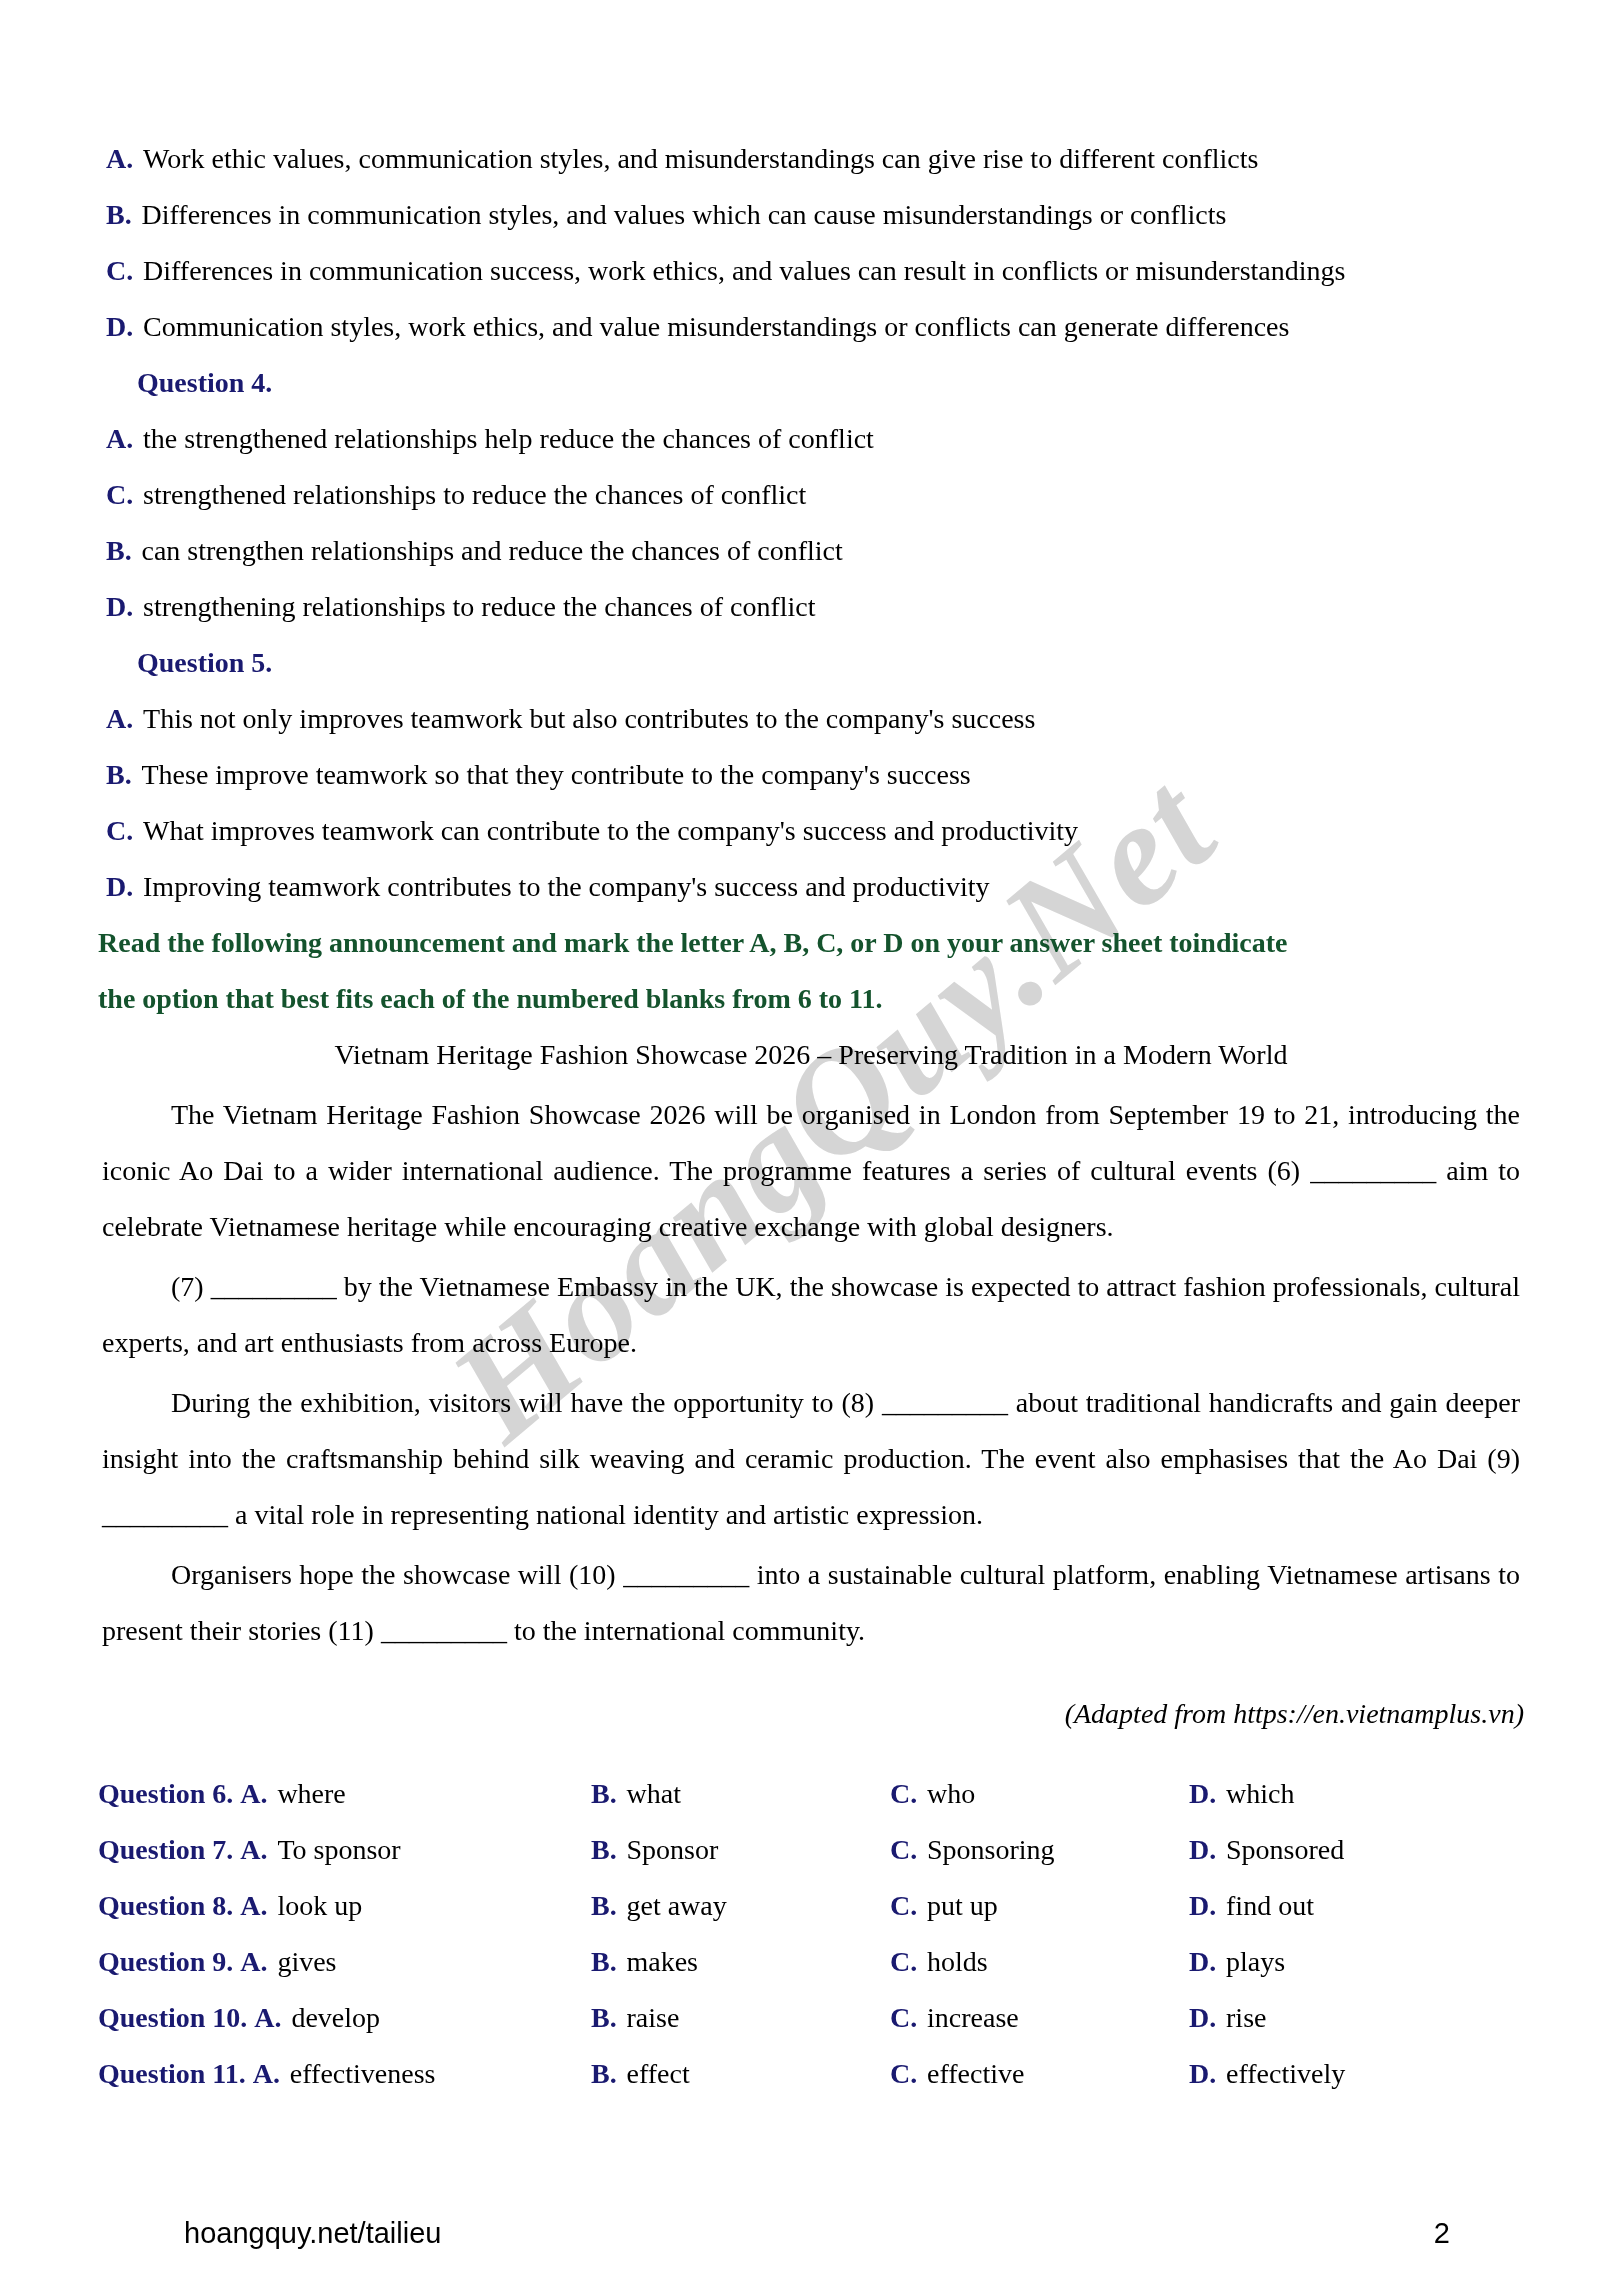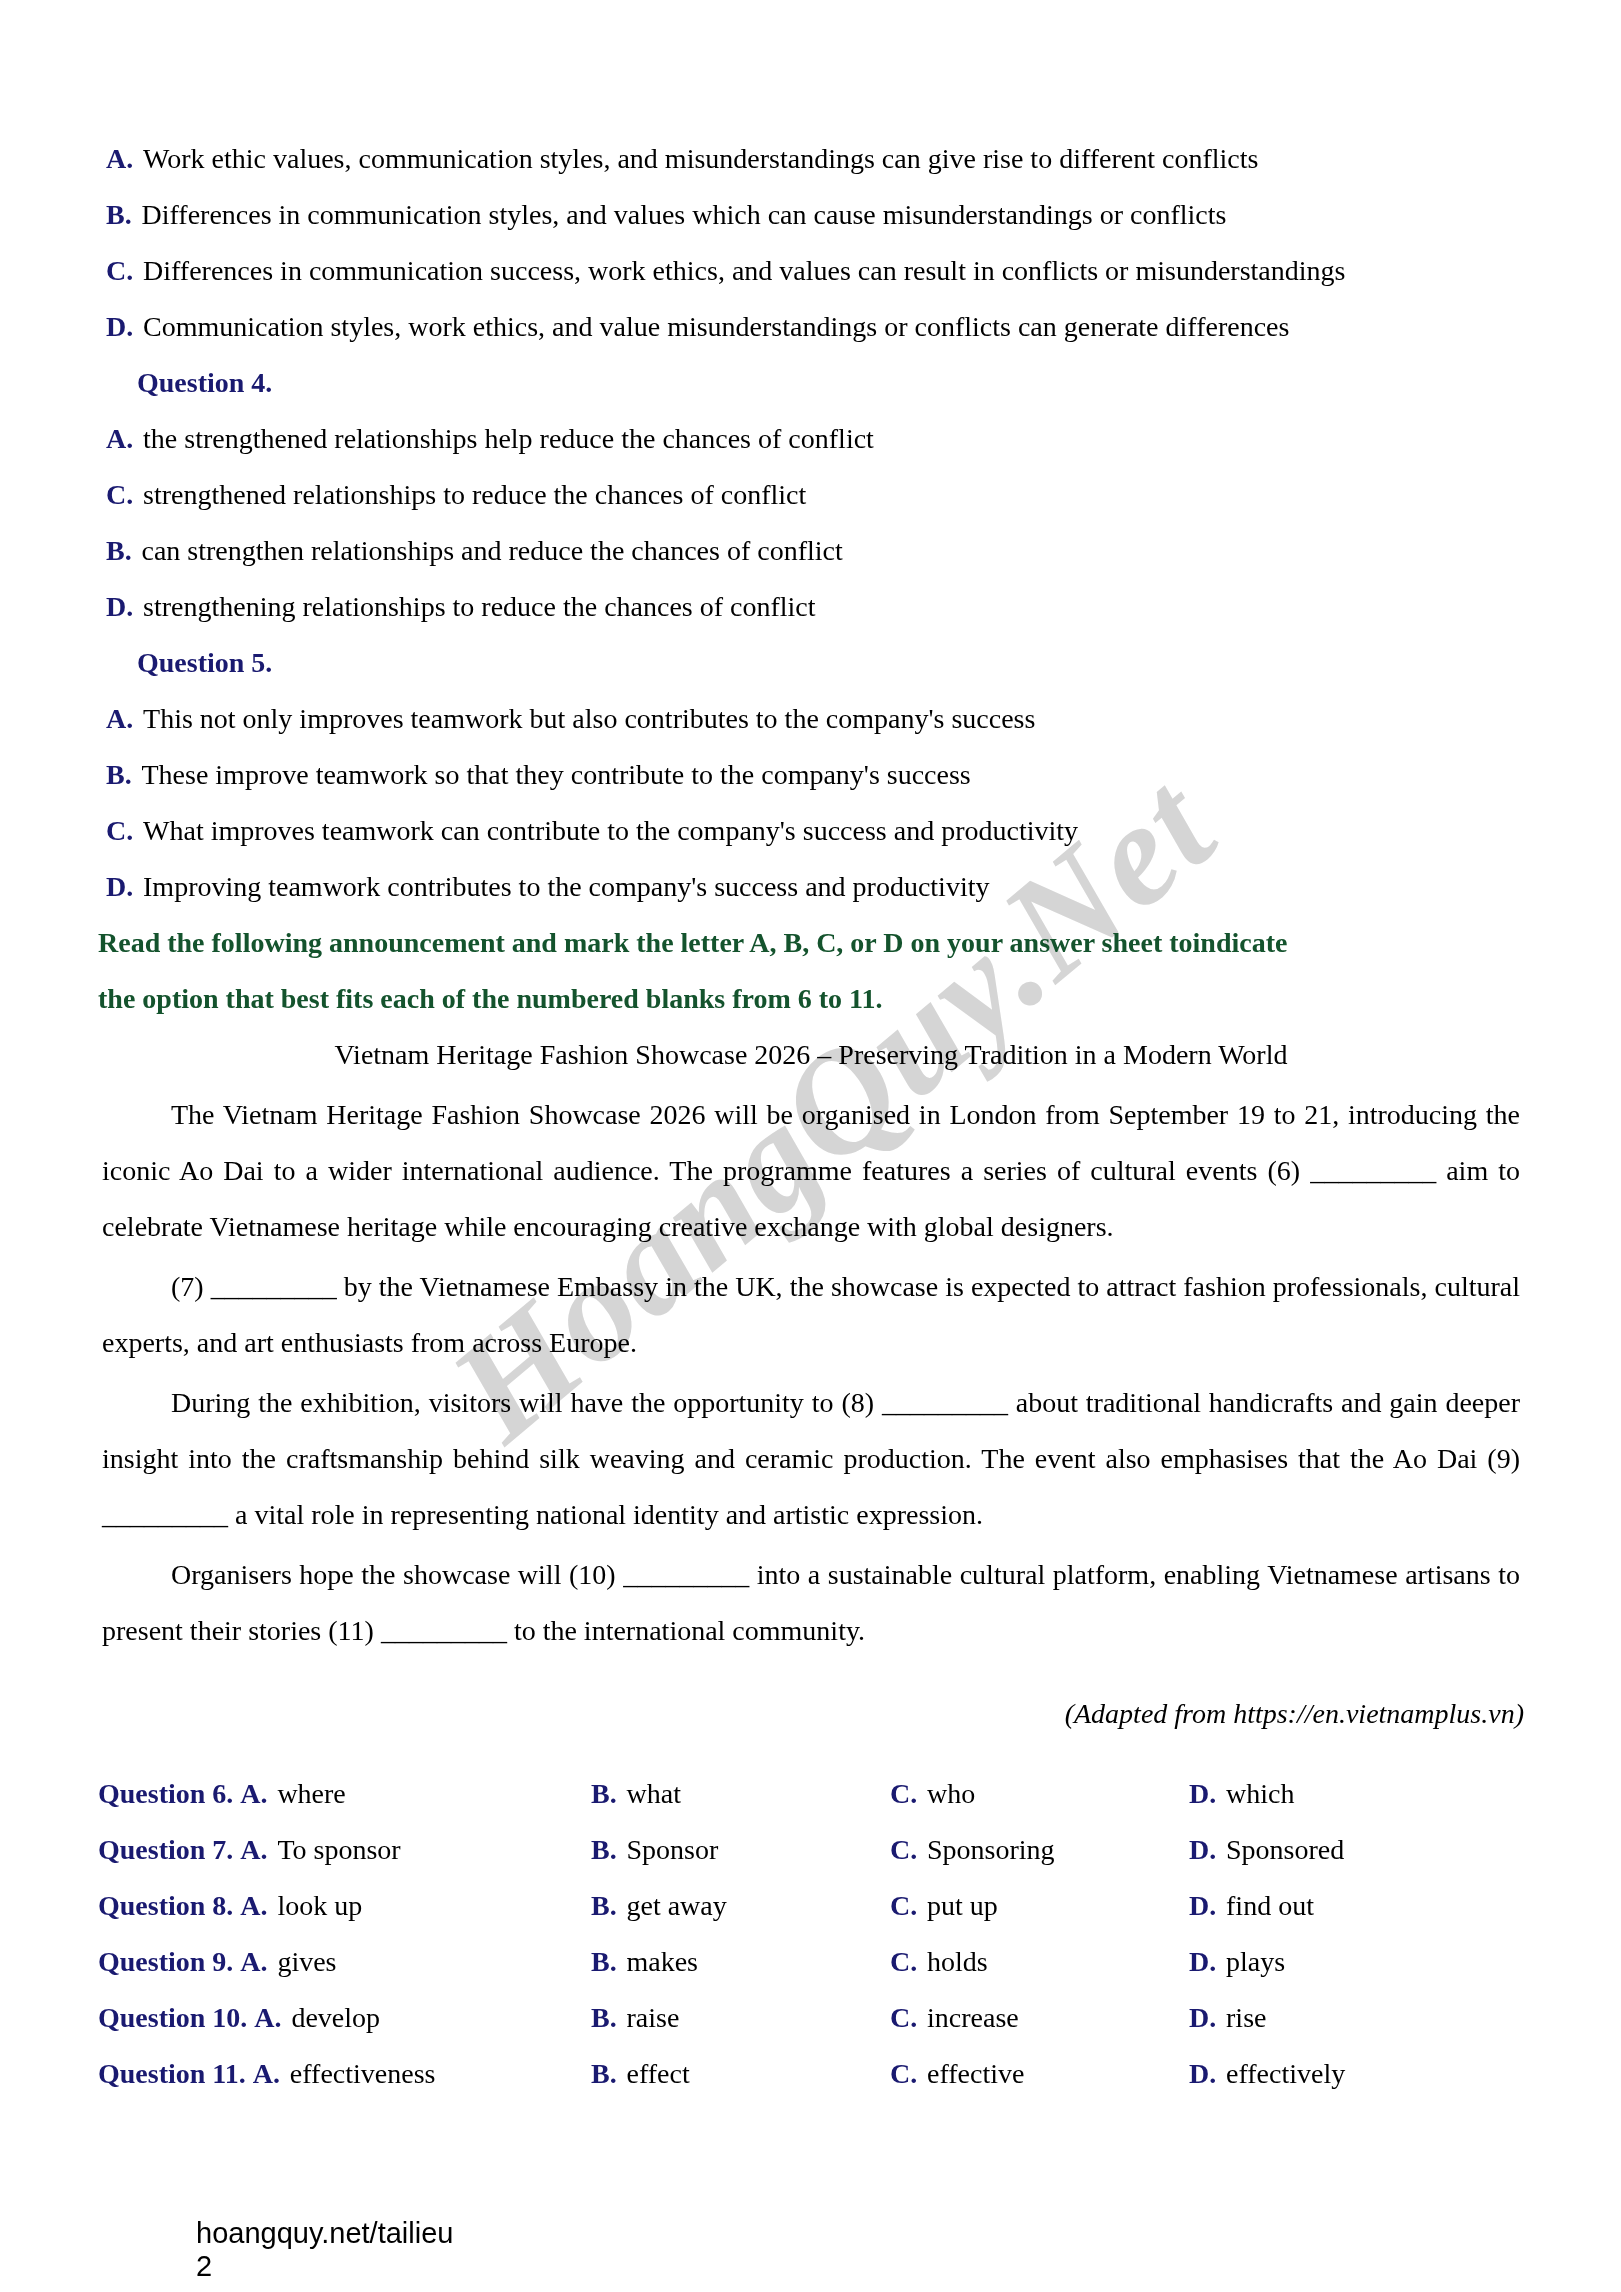--- a/index.html
+++ b/index.html
@@ -37,26 +37,25 @@
   .letter{color:#1a1a70;font-weight:bold;margin-right:9.8px;}
   .qheading{line-height:56px;margin-left:39px;}
   .instr{line-height:56px;color:#14532d;font-weight:bold;}
   .title{line-height:56px;font-weight:normal;text-align:center;}
   .para{line-height:56px;text-align:justify;text-indent:69px;margin:4px;}
   .source{line-height:56px;text-align:right;font-style:italic;margin-top:27.4px;}
   .mcgrid{margin-top:23.5px;}
   .mcrow{display:grid;grid-template-columns:493px 299px 299px 1fr;line-height:56px;}
   .footer{
     position:absolute;
-    left:196px;right:171px;top:2217px;
+    left:184px;right:171px;top:2217px;
     display:flex;justify-content:space-between;
     font-family:"Liberation Sans", sans-serif;
     font-size:29px;
     z-index:1;
-    flex-direction:column;
   }
 </style>
 </head>
 <body>
 
 <div class="page">
 
   <div class="watermark">HoangQuy.Net</div>
 
   <div class="content">

